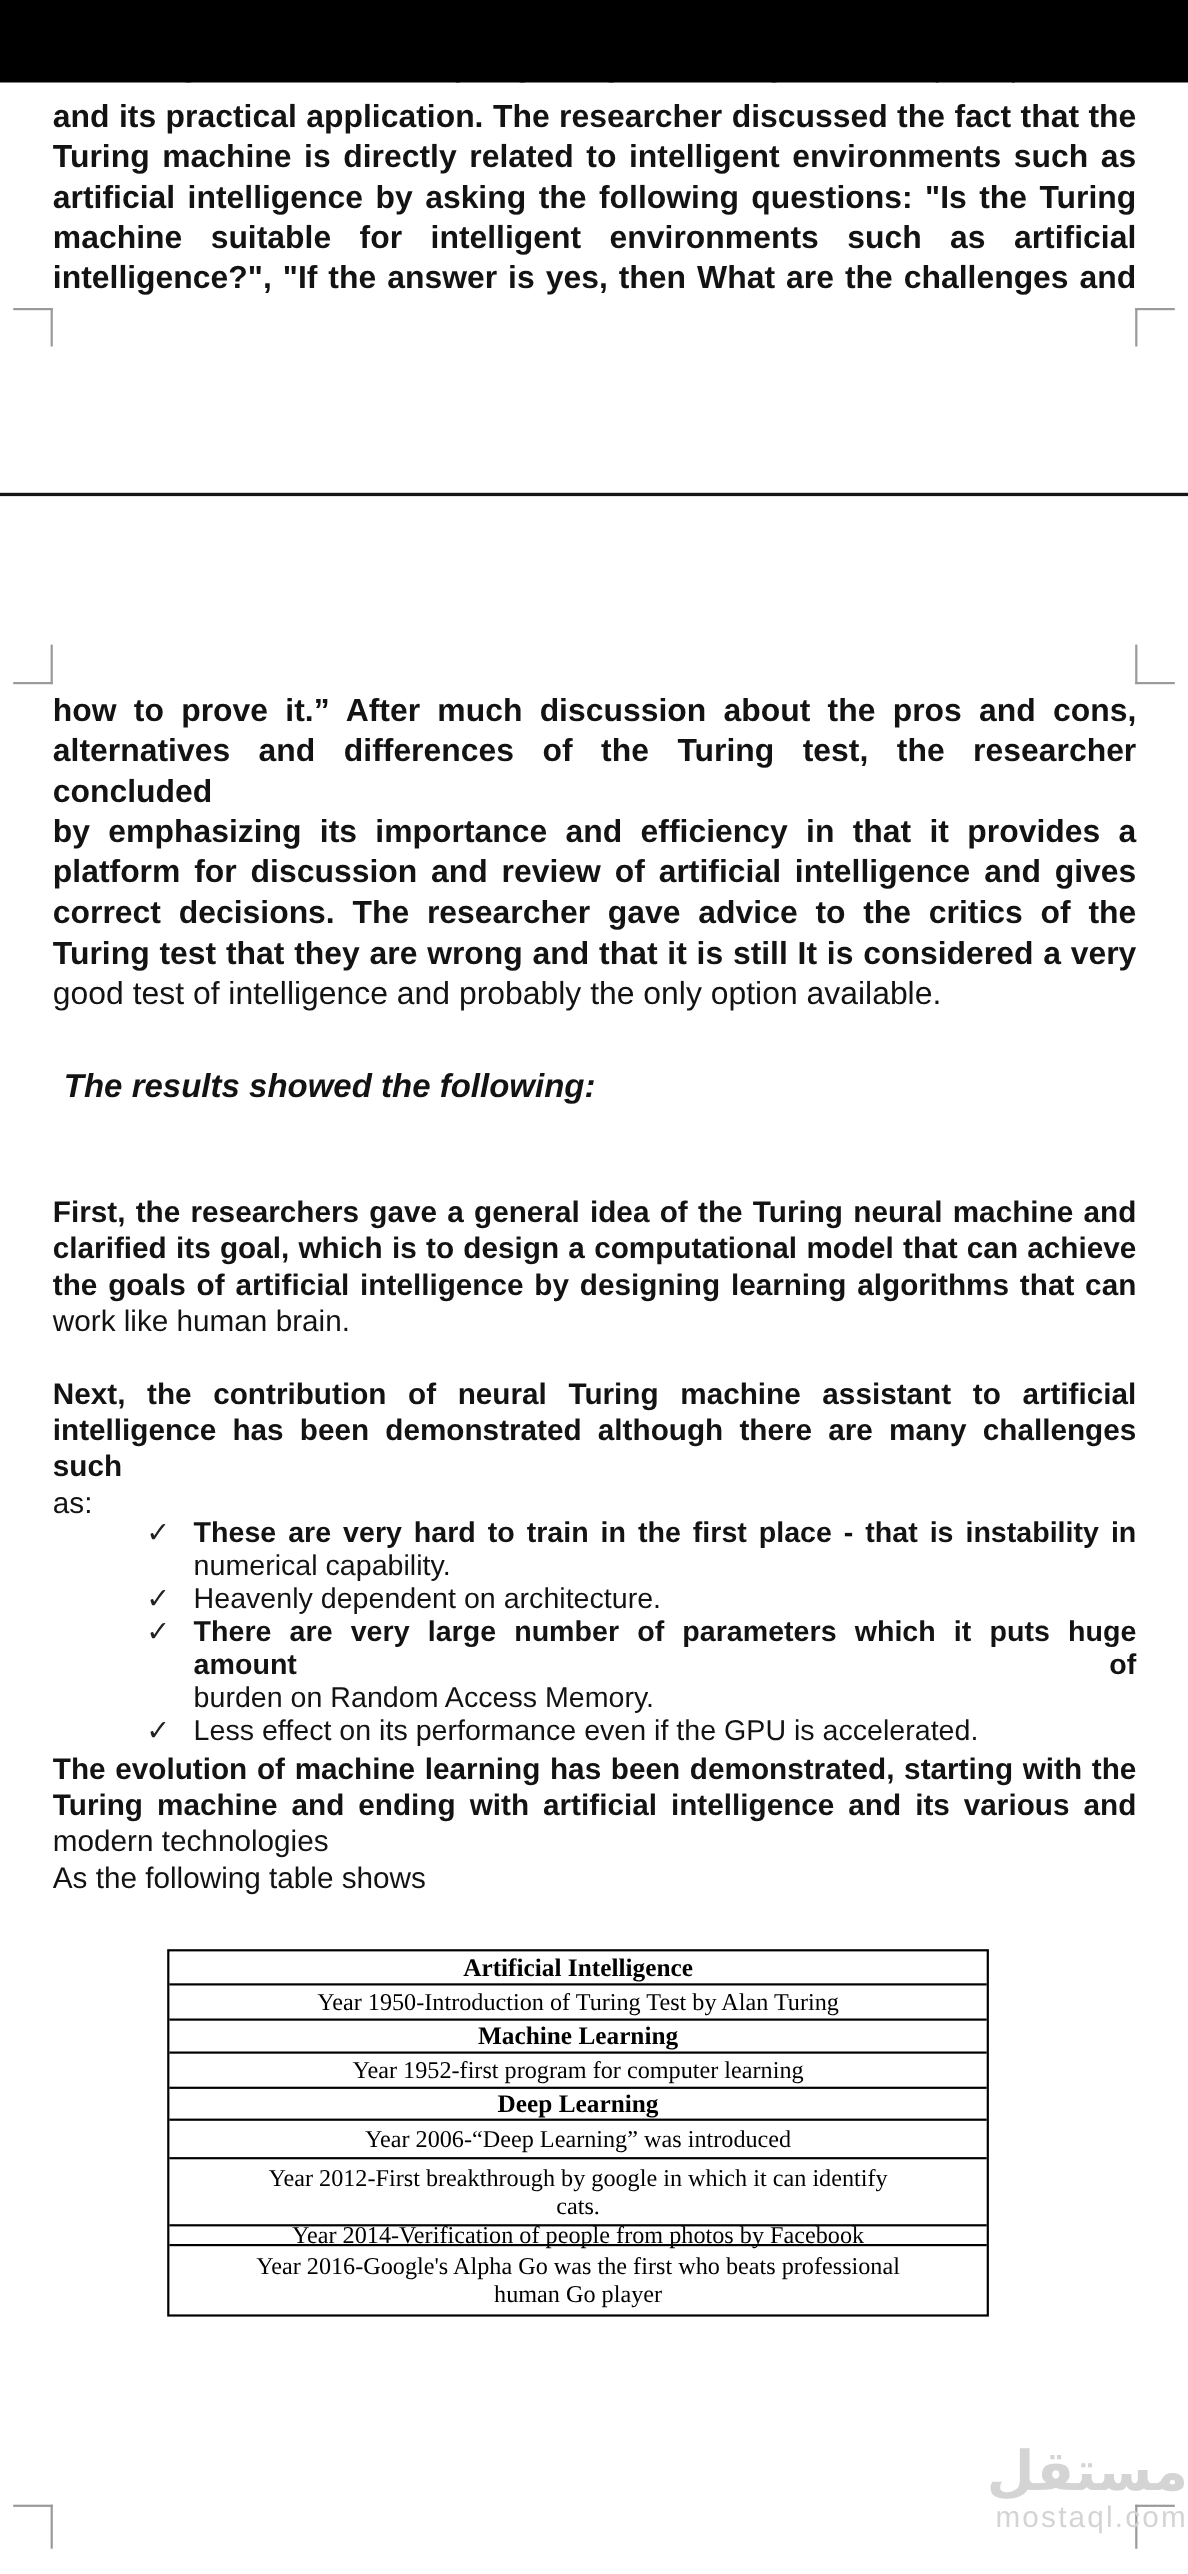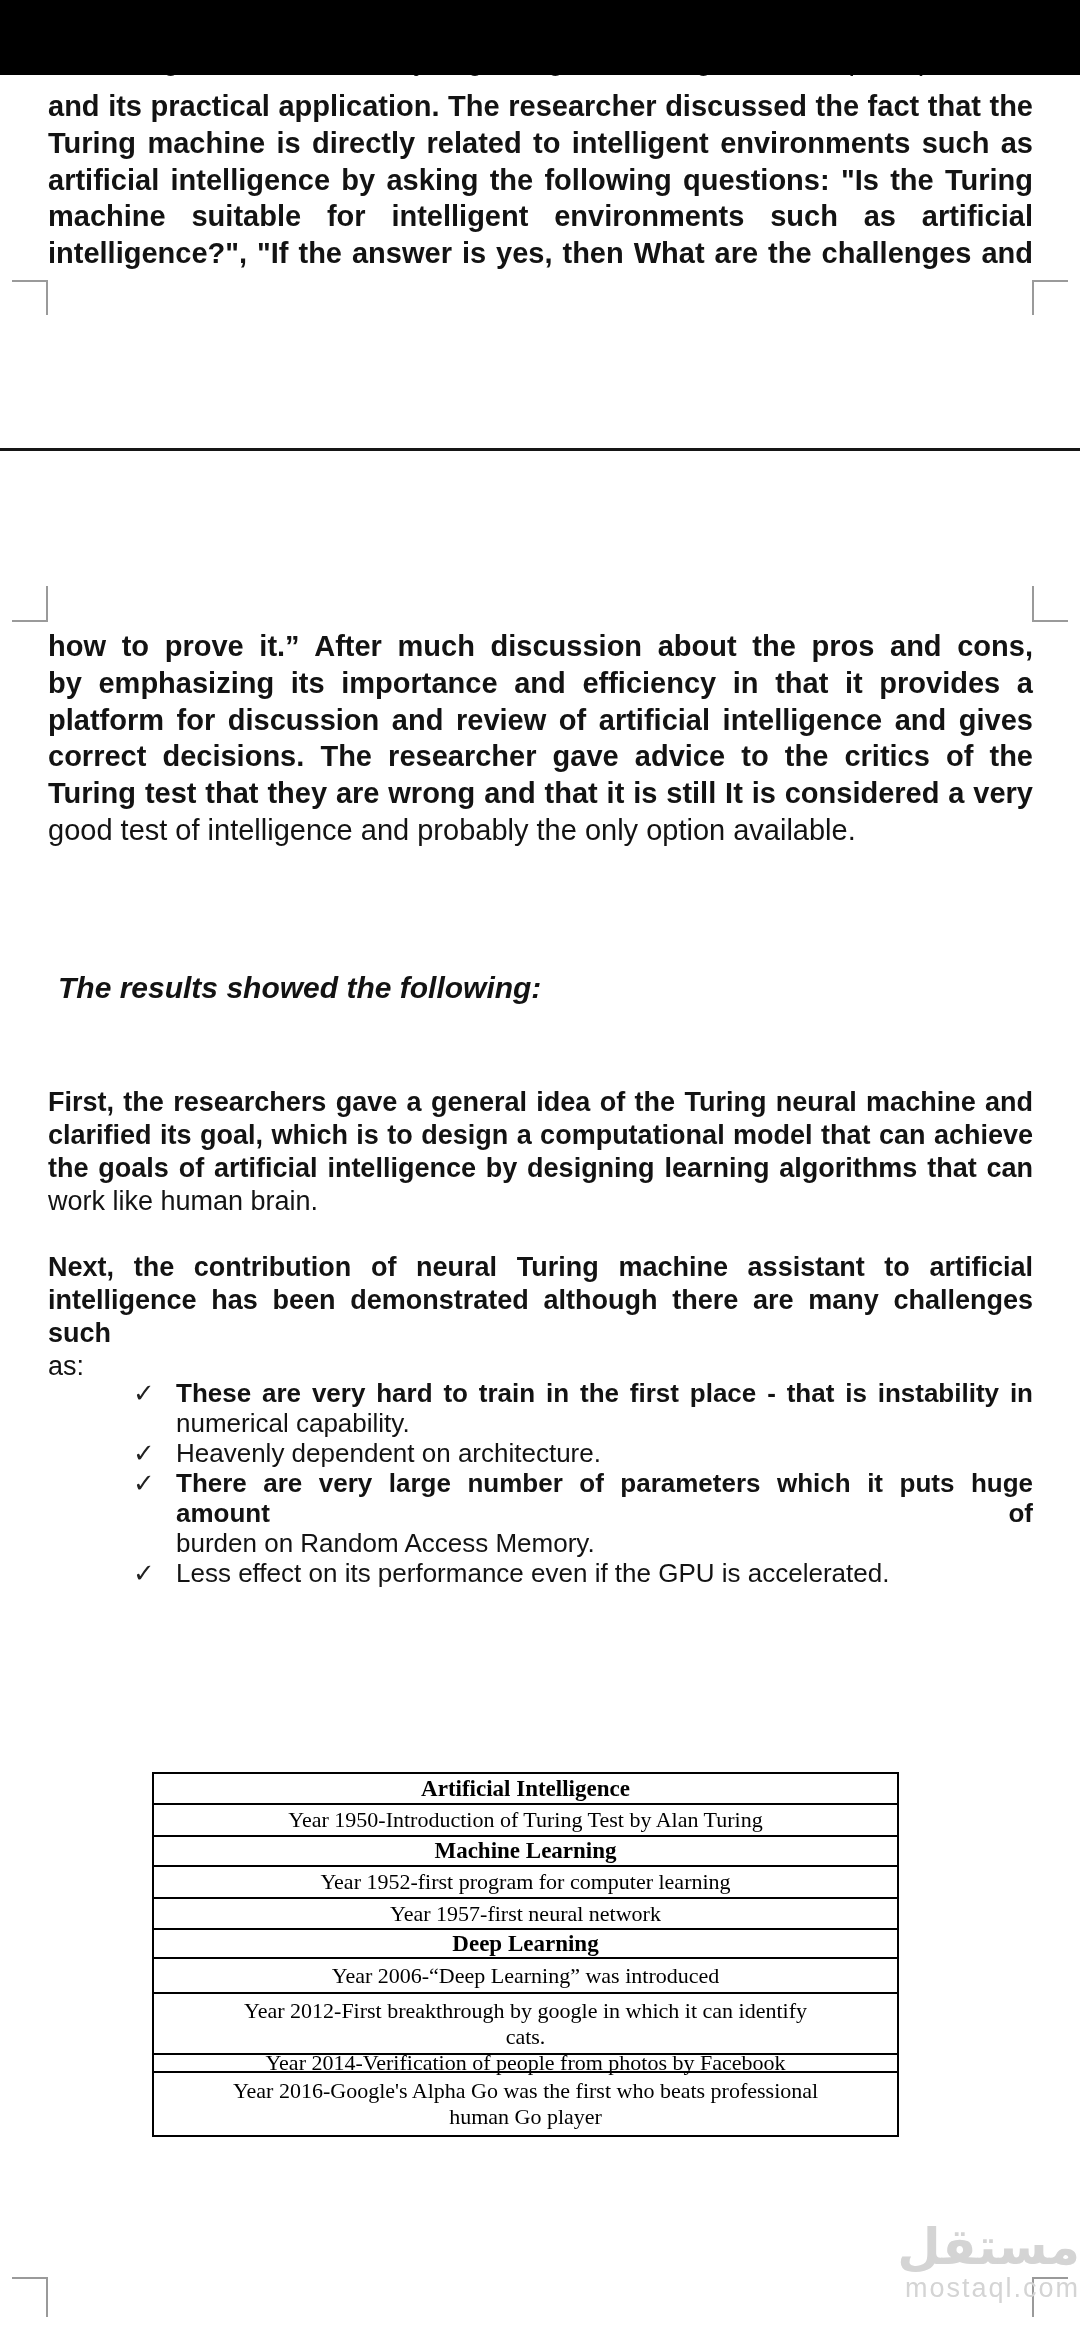--- a/index.html
+++ b/index.html
@@ -71,20 +71,21 @@
   <div class="cm cm-tr h35" style="left:12px;top:280px"></div>
   <div class="cm cm-tl h35" style="left:1032px;top:280px"></div>
 
   <div class="pagesep"></div>
 
   <div class="cm cm-br h36" style="left:12px;top:586px"></div>
   <div class="cm cm-bl h36" style="left:1032px;top:586px"></div>
 
   <div class="para p-lg" style="top:628px">
     <div class="jl">how to prove it.” After much discussion about the pros and cons,</div>
+    <div class="jl">alternatives and differences of the Turing test, the researcher concluded</div>
     <div class="jl">by emphasizing its importance and efficiency in that it provides a</div>
     <div class="jl">platform for discussion and review of artificial intelligence and gives</div>
     <div class="jl">correct decisions. The researcher gave advice to the critics of the</div>
     <div class="jl">Turing test that they are wrong and that it is still It is considered a very</div>
     <div class="ll">good test of intelligence and probably the only option available.</div>
   </div>
 
   <div class="heading">The results showed the following:</div>
 
   <div class="para p-md" style="top:1251px">
@@ -122,36 +123,39 @@
       </div>
     </div>
     <div class="b-item">
       <span class="b-check">✓</span>
       <div class="b-text">
         <div class="ll">Less effect on its performance even if the GPU is accelerated.</div>
       </div>
     </div>
   </div>
 
+  <div class="para p-md" style="top:1592px">
+    <div class="jl">The evolution of machine learning has been demonstrated, starting with the</div>
+    <div class="jl">Turing machine and ending with artificial intelligence and its various and</div>
+    <div class="ll">modern technologies</div>
+    <div class="ll">As the following table shows</div>
+  </div>
 
   <div class="ai-table">
     <div class="t-row t-bold" style="height:31px">
       <div>Artificial Intelligence</div>
     </div>
     <div class="t-row" style="height:32px">
       <div>Year 1950-Introduction of Turing Test by Alan Turing</div>
     </div>
     <div class="t-row t-bold" style="height:30px">
       <div>Machine Learning</div>
     </div>
     <div class="t-row" style="height:32px">
       <div>Year 1952-first program for computer learning</div>
-    </div>
-    <div class="t-row" style="height:31px">
-      <div>Year 1957-first neural network</div>
     </div>
     <div class="t-row t-bold" style="height:29px">
       <div>Deep Learning</div>
     </div>
     <div class="t-row" style="height:35px">
       <div>Year 2006-“Deep Learning” was introduced</div>
     </div>
     <div class="t-row" style="height:61px">
       <div>Year 2012-First breakthrough by google in which it can identify</div>
       <div>cats.</div>

